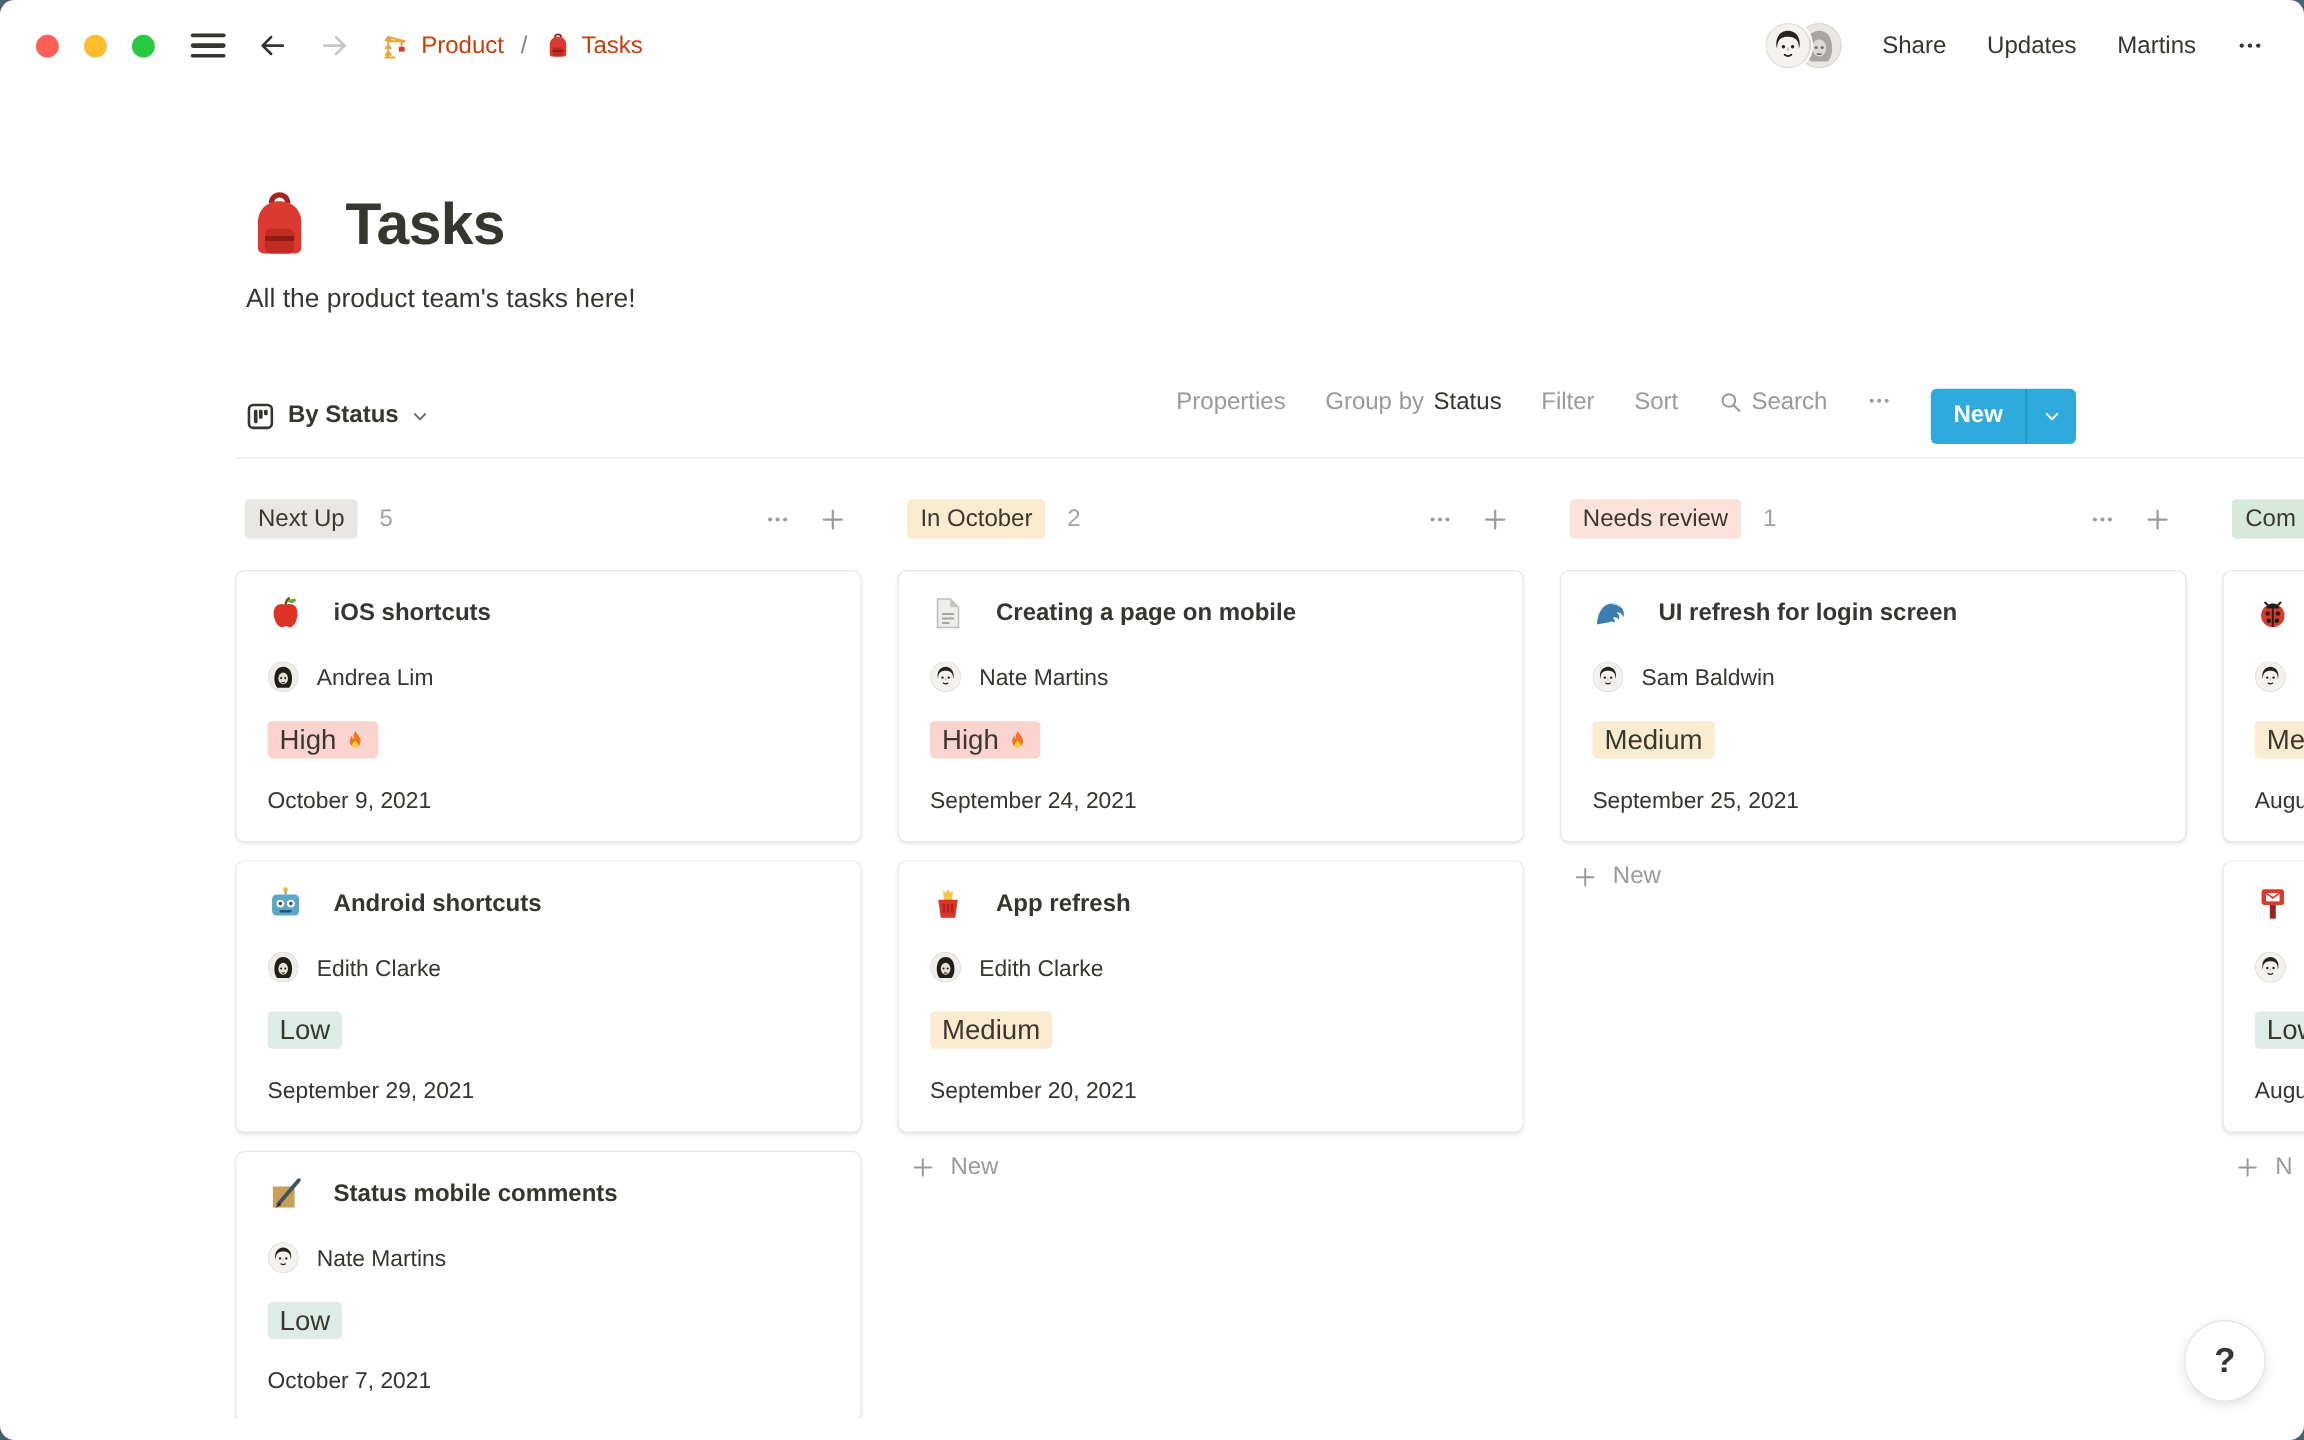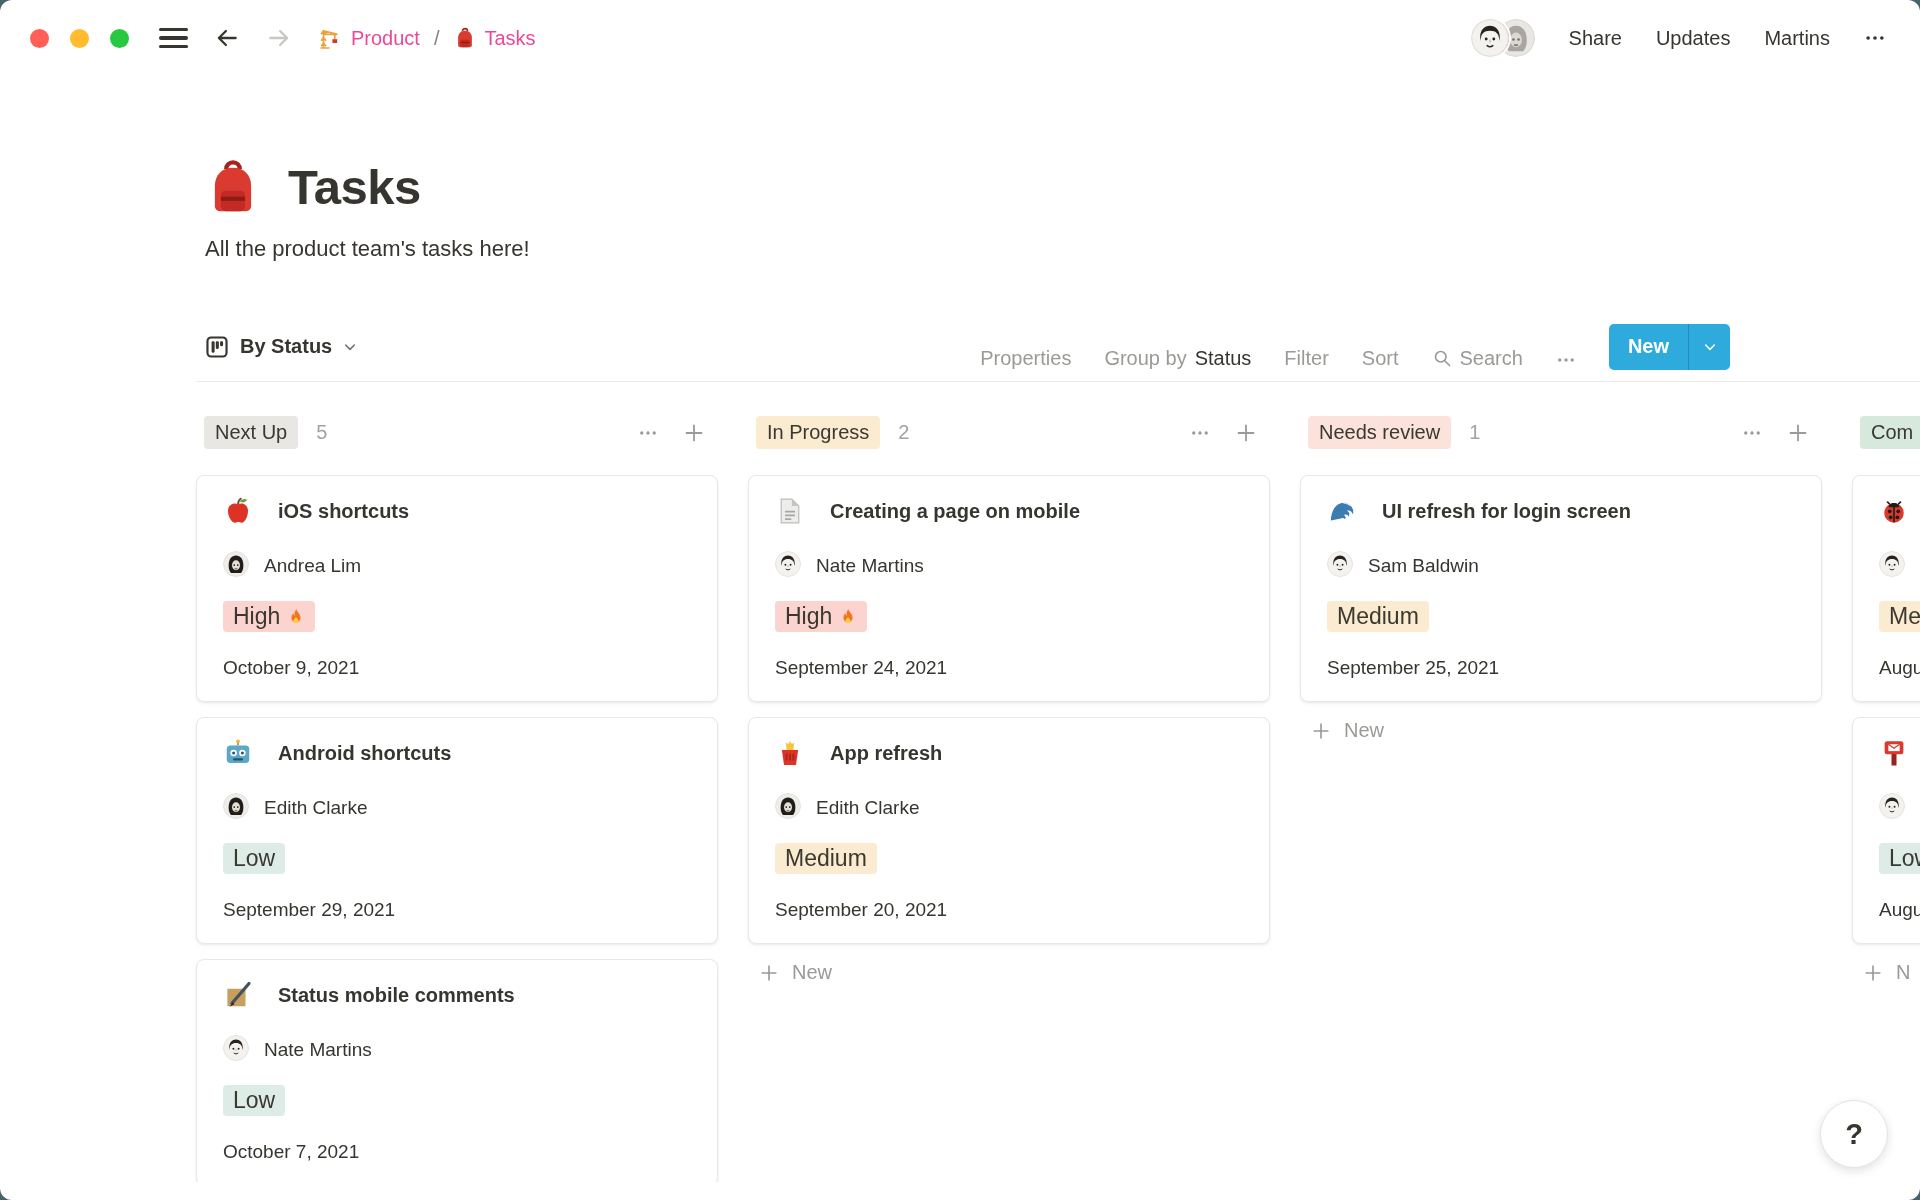--- a/index.html
+++ b/index.html
@@ -9,21 +9,21 @@
 
   
   .topbar { display:flex; align-items:center; height:76px; padding:0 34px 0 30px; }
   .topbar-left { display:flex; align-items:center; gap:26px; }
   .traffic { display:flex; align-items:center; gap:21px; margin-right:4px; }
   .tl { width:19px; height:19px; border-radius:50%; display:inline-block; cursor:pointer; }
   .iconbtn { background:none; border:none; cursor:pointer; display:inline-flex; align-items:center; justify-content:center; padding:0; color:#37352F; }
   .hamburger i { display:block; width:29px; height:3.4px; background:#37352F; border-radius:2px; }
   .hamburger i + i { margin-top:5.4px; }
   .breadcrumb { display:flex; align-items:center; gap:14px; font-size:20px; }
-  .crumb { display:inline-flex; align-items:center; gap:9px; color:#ec4899; text-decoration:none; cursor:pointer; }
+  .crumb { display:inline-flex; align-items:center; gap:9px; color:#c2410c; text-decoration:none; cursor:pointer; }
   .crumb-sep { color:#84827D; }
   .topbar-right { display:flex; align-items:center; gap:34px; margin-left:auto; }
   .textbtn { background:none; border:none; font-size:20px; color:#37352F; cursor:pointer; font-family:inherit; }
   .avatar { width:38px; height:38px; border-radius:50%; overflow:hidden; display:inline-block; }
   .avatar svg { width:100%; height:100%; display:block; }
   .avatar-stack { display:flex; cursor:pointer; }
   .avatar-stack .a1 { position:relative; z-index:2; box-shadow:0 0 0 2px #fff; border-radius:50%; }
   .avatar-stack .a2 { margin-left:-12px; }
 
   
@@ -39,21 +39,21 @@
   .page-icon { width:58px; height:58px; cursor:pointer; }
   h1 { font-size:49px; font-weight:700; letter-spacing:-0.5px; cursor:text; }
   .page-desc { padding-left:205px; margin-top:20px; font-size:22px; cursor:text; }
 
   
   .view-bar { margin-left:196px; margin-top:50px; height:70px; padding:0 190px 0 8px;
               display:flex; align-items:center; justify-content:space-between;
               border-bottom:1px solid #EBEAE8; }
   .view-switcher { display:inline-flex; align-items:center; gap:10px; background:none; border:none; cursor:pointer; }
   .view-label { font-size:20px; font-weight:700; color:#37352F; }
-  .view-menu { display:flex; align-items:flex-end; gap:33px; }
+  .view-menu { display:flex; align-items:flex-start; gap:33px; }
   .menu-item { background:none; border:none; font-family:inherit; font-size:20px; color:#9B9A97;
                cursor:pointer; display:inline-flex; align-items:center; gap:8px; }
   .menu-item .dark { color:#37352F; }
   .new-btn { display:inline-flex; height:46px; border-radius:5px; overflow:hidden; color:#fff; }
   .new-main { border:none; background:transparent; color:#fff; font-family:inherit; font-size:20px;
               font-weight:700; padding:0 19px; cursor:pointer; }
   .new-dd { border:none; background:transparent; border-left:1px solid rgba(0,0,0,0.18); width:42px;
             display:flex; align-items:center; justify-content:center; color:#fff; cursor:pointer; }
 
   
@@ -373,21 +373,21 @@
             <span class="chip" style="background: rgb(222, 236, 232);">
               <span>Low</span>
             </span>
             <div class="card-date">October 7, 2021</div>
           </article>
         </div>
       </section>
 
       <section class="column">
         <header class="col-header">
-          <span class="col-chip" style="background: rgb(250, 235, 209);">In Progress</span>
+          <span class="col-chip" style="background: rgb(250, 235, 209);">In October</span>
           <span class="col-count">2</span>
           <span class="spacer"></span>
           <button class="iconbtn c-gray">
               <span class="svgicon s20">
                 <svg viewBox="0 0 24 24">
                   <circle cx="4.5" cy="12" r="2" fill="currentColor"></circle>
                   <circle cx="12" cy="12" r="2" fill="currentColor"></circle>
                   <circle cx="19.5" cy="12" r="2" fill="currentColor"></circle>
                 </svg>
               </span>

